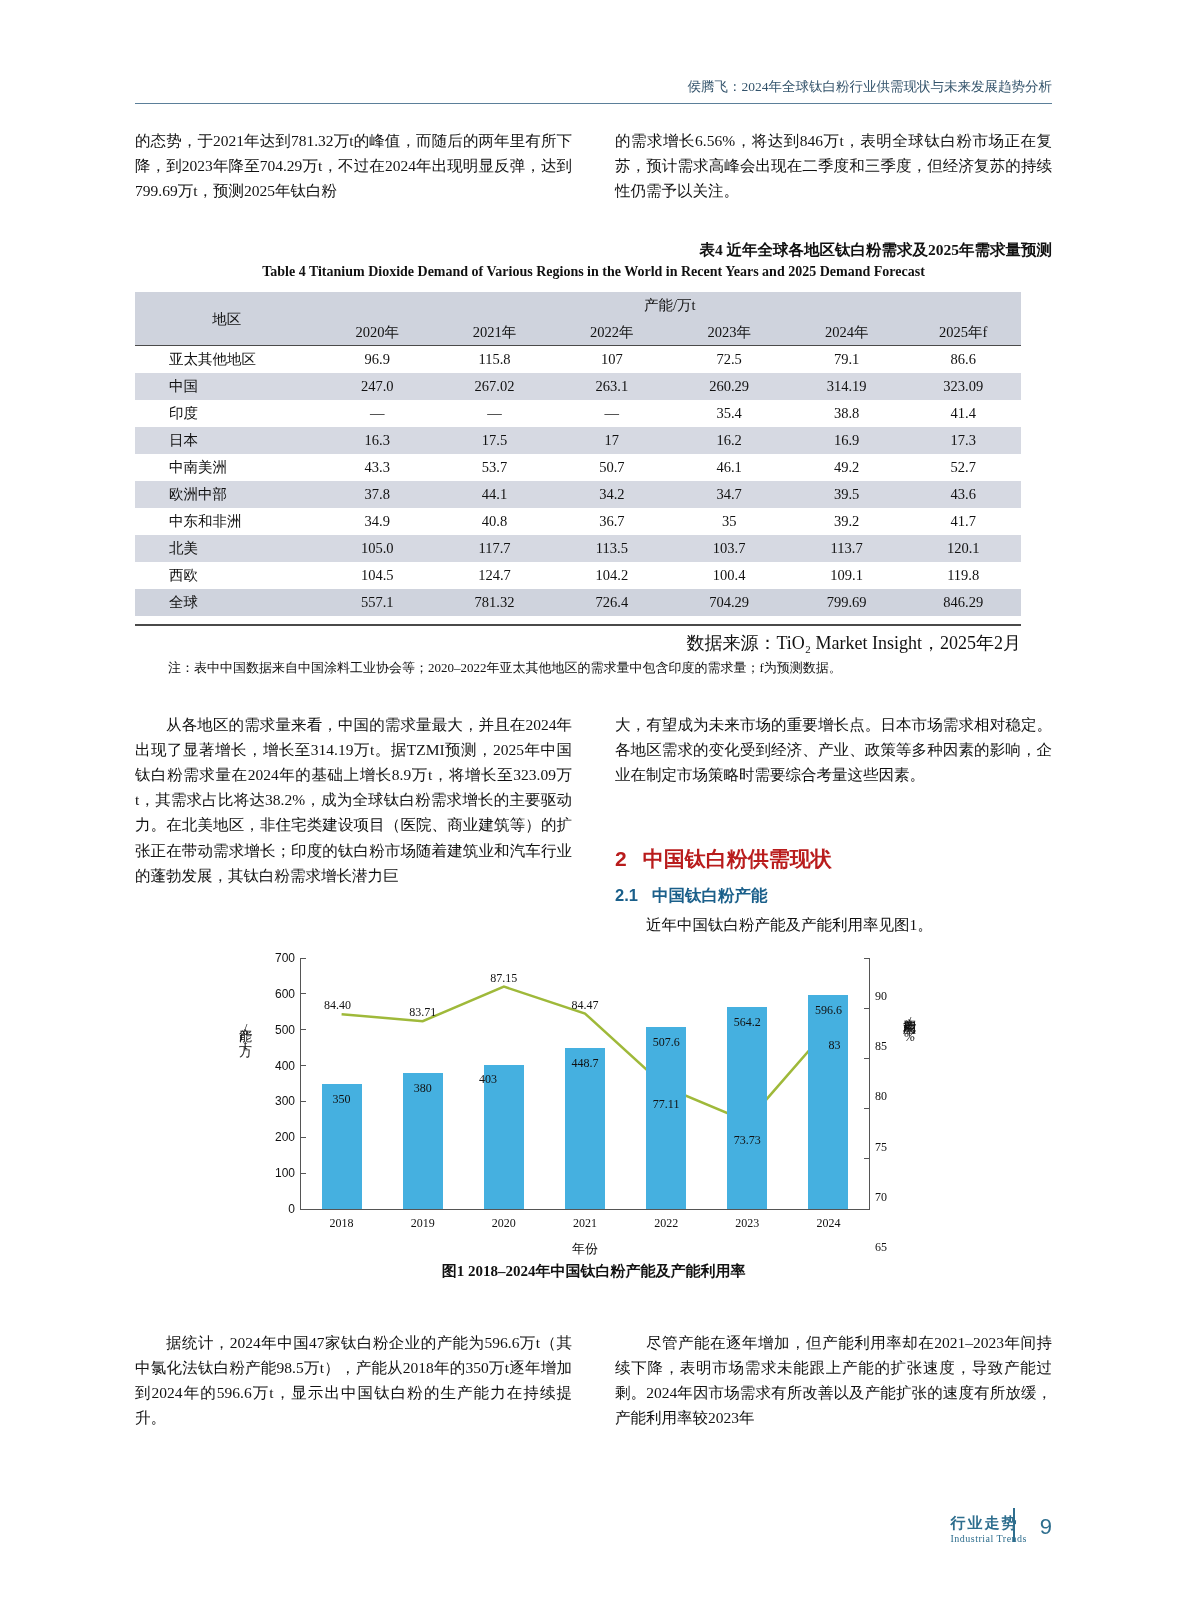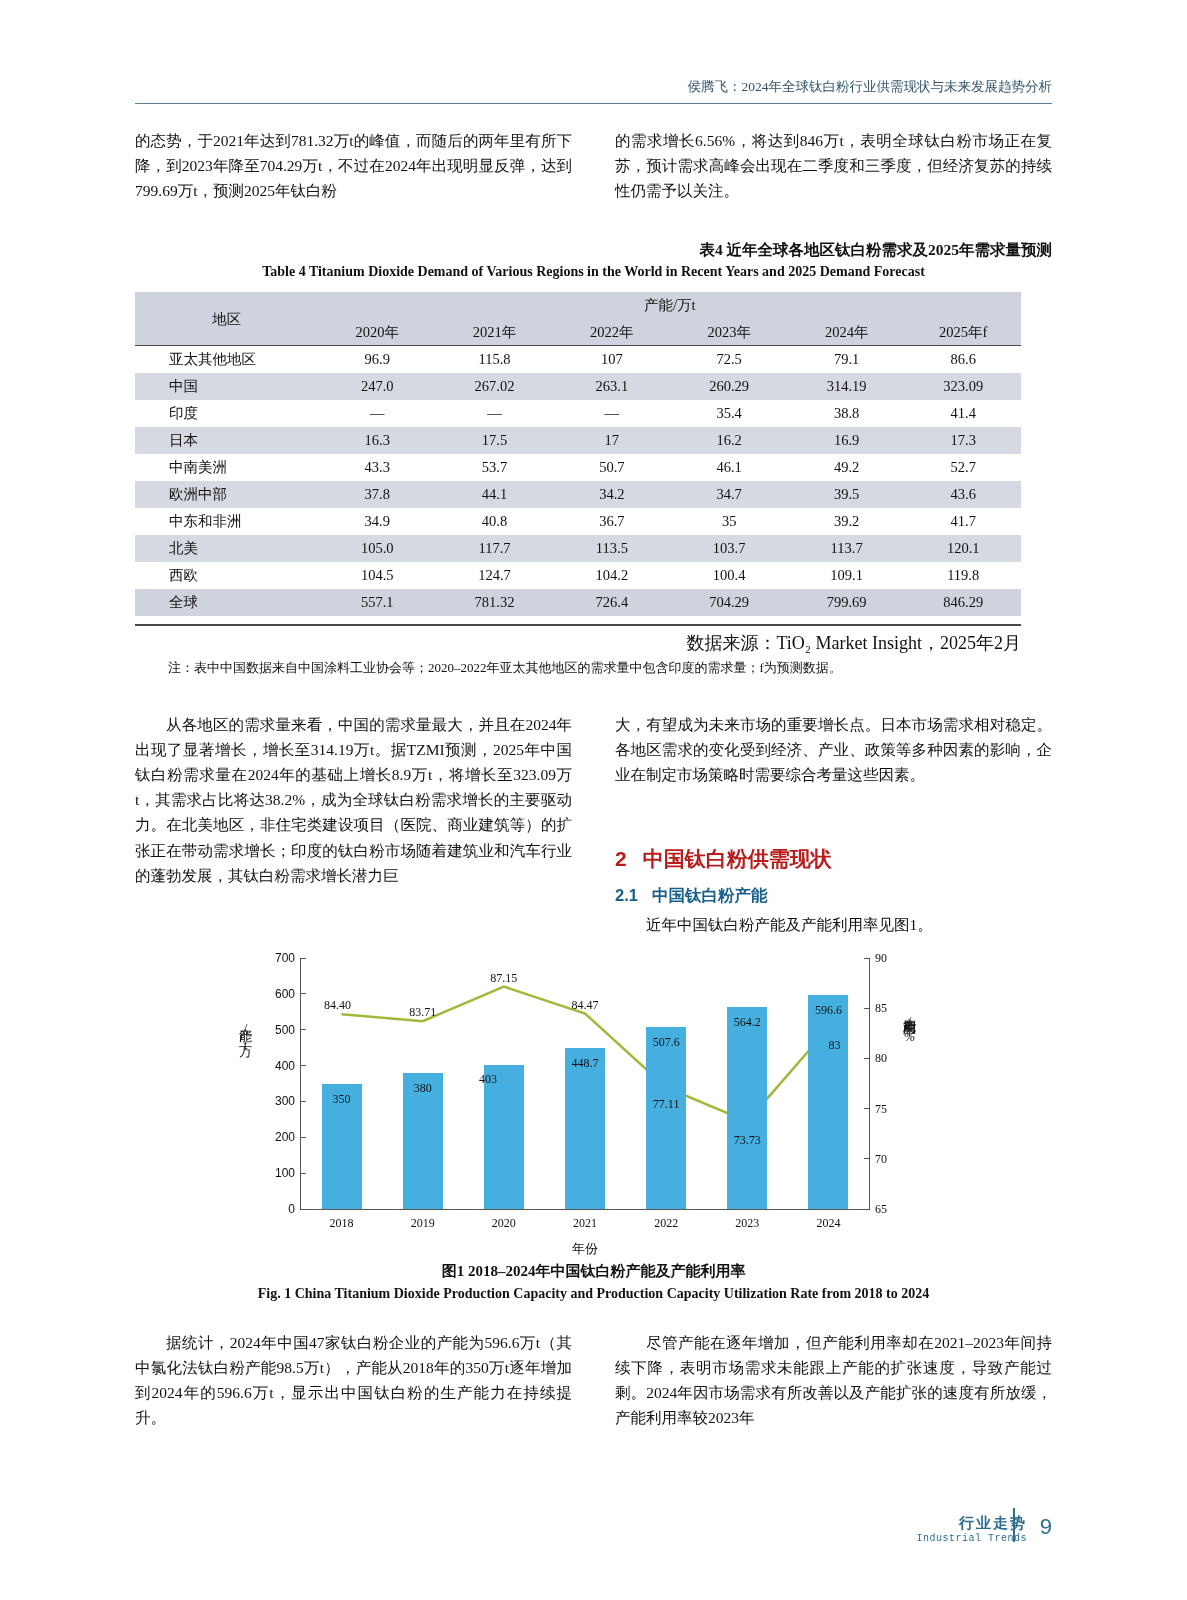--- a/index.html
+++ b/index.html
@@ -175,20 +175,21 @@
     white-space: nowrap;
     font-family: Liberation Sans, sans-serif;
   }
   .ytick-r {
     position: absolute;
     left: 100%;
     margin-left: 6px;
     font-size: 12px;
     transform: translateY(-50%);
     white-space: nowrap;
+    margin-top: 38px;
   }
   .tickmark {
     position: absolute;
     width: 5px; height: 1px;
     background: #555;
   }
   .bar {
     position: absolute;
     bottom: 0;
     background: #45b0e0;
@@ -249,22 +250,22 @@
     left: 135px; top: 1286px; width: 917px;
     text-align: center;
     font-size: 14px;
     font-weight: bold;
   }
   
   .footer {
     position: absolute;
     right: 135px;
     bottom: 56px;
-    text-align: right;
-    font-family: Liberation Mono, monospace;
+    text-align: left;
+    font-family: Liberation Serif, serif;
   }
   .footer-cn {
     font-size: 15px;
     color: #2e6e8e;
     letter-spacing: 2px;
     font-weight: bold;
   }
   .footer-en {
     font-size: 10px;
     color: #2e6e8e;
@@ -495,21 +496,20 @@
         <div class="linelabel" style="left: 202.857px; top: 12.614px;">87.15</div>
         <div class="linelabel" style="left: 284px; top: 39.5212px;">84.47</div>
         <div class="linelabel" style="left: 365.143px; top: 139.416px;">77.11</div>
         <div class="linelabel" style="left: 446.286px; top: 175.351px;">73.73</div>
         <div class="linelabel" style="left: 533.429px; top: 80.28px;">83</div>
       </div>
     <div class="axis-title-x">年份</div>
   </div>
 
   <div class="fig-title-cn">图1    2018–2024年中国钛白粉产能及产能利用率</div>
-  <div class="fig-title-en">Fig. 1   China Titanium Dioxide Production Capacity and Production Capacity Utilization Rate from 2018 to 2024</div>
 
   <div class="col" id="col-left-bottom">
     <p class="indent">据统计，2024年中国47家钛白粉企业的产能为596.6万t（其中氯化法钛白粉产能98.5万t），产能从2018年的350万t逐年增加到2024年的596.6万t，显示出中国钛白粉的生产能力在持续提升。</p>
   </div>
   <div class="col" id="col-right-bottom">
     <p class="indent">尽管产能在逐年增加，但产能利用率却在2021–2023年间持续下降，表明市场需求未能跟上产能的扩张速度，导致产能过剩。2024年因市场需求有所改善以及产能扩张的速度有所放缓，产能利用率较2023年</p>
   </div>
 
   <div class="footer-bar"></div>
   <div class="footer" style="right:160px;">

